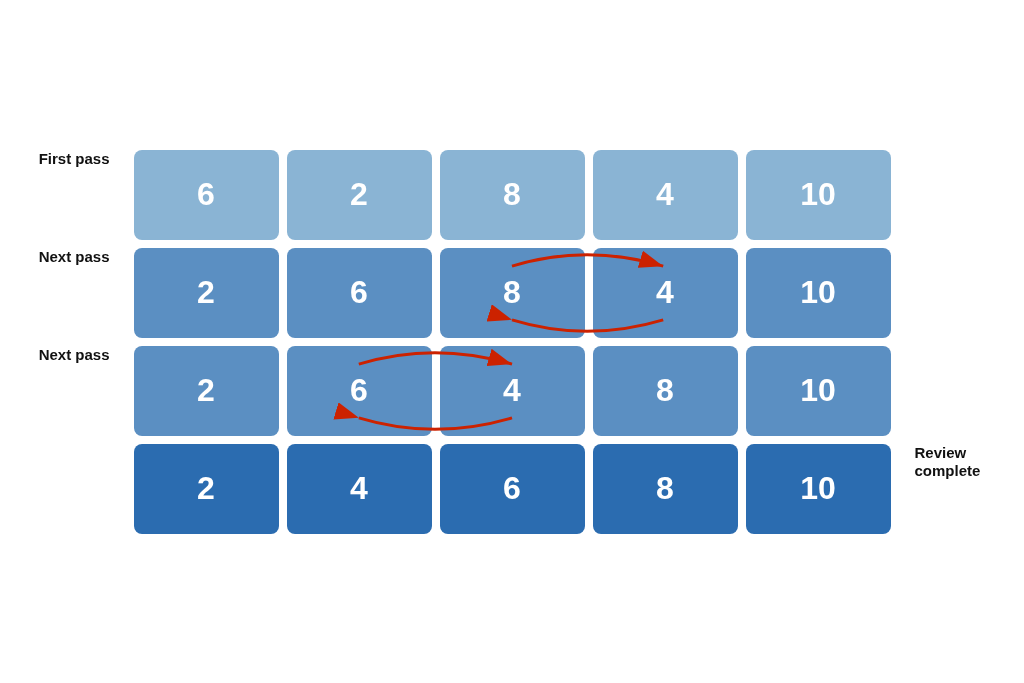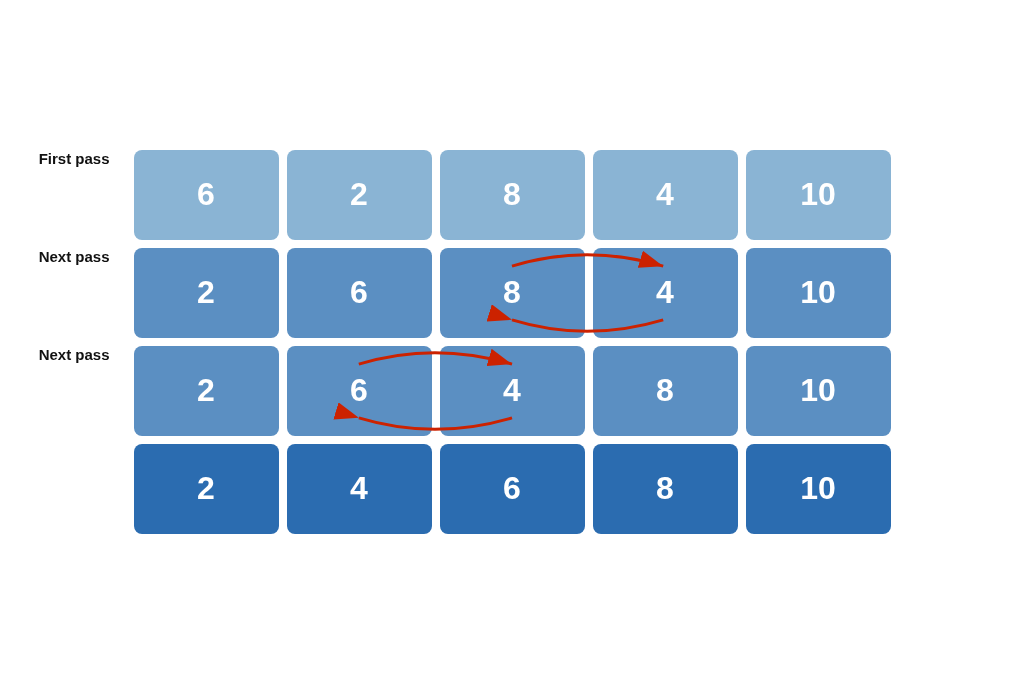--- a/index.html
+++ b/index.html
@@ -169,16 +169,17 @@
 
     <div class="row">
       <div class="row-label"></div>
       <div class="cells">
         <div class="cell cell-dark">2</div>
         <div class="cell cell-dark">4</div>
         <div class="cell cell-dark">6</div>
         <div class="cell cell-dark">8</div>
         <div class="cell cell-dark">10</div>
       </div>
+      <div class="row-label-right">Review complete</div>
     </div>
 
   </div>
 </div>
 
 </body></html>

